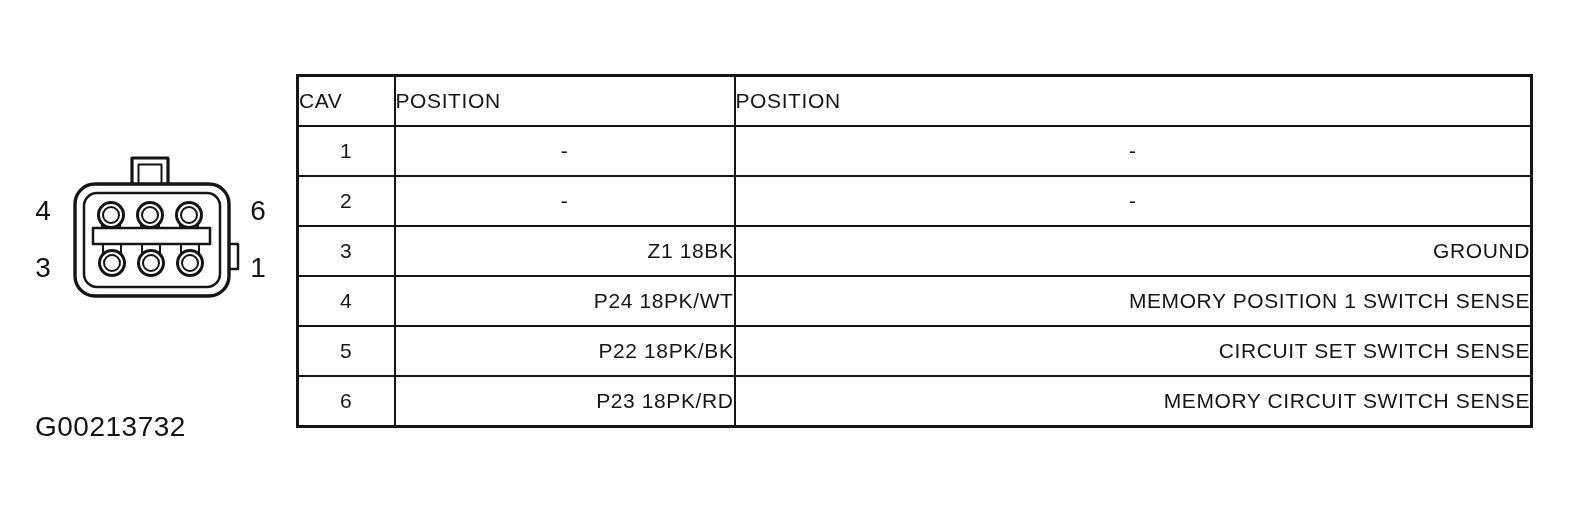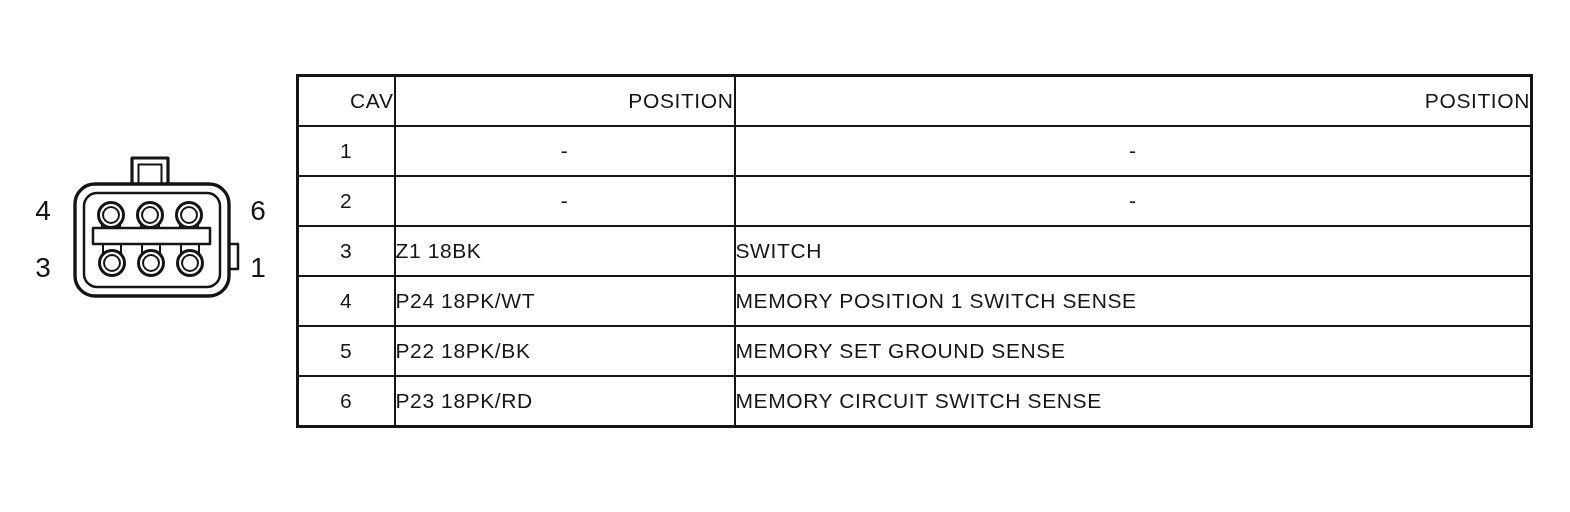--- a/index.html
+++ b/index.html
@@ -61,23 +61,23 @@
     border: 2.5px solid #151515;
     height: 48px;
     padding: 0;
     font-size: 21px;
     font-weight: 400;
     letter-spacing: 0.6px;
     color: #151515;
     overflow: hidden;
     white-space: nowrap;
   }
-  table.pinout th { text-align: right; }
+  table.pinout th { text-align: left; }
   td.cav    { text-align: center; }
-  td.val    { text-align: left; padding-left: 13px; }
+  td.val    { text-align: right; padding-left: 13px; }
   td.center { text-align: center; padding-left: 0; }
 
   
   .figure-id {
     position: absolute;
     left: 35px;
     top: 411px;
     font-size: 28px;
     letter-spacing: 0.5px;
     color: #141414;
@@ -163,34 +163,35 @@
         <td class="val center">-</td>
       </tr>
       <tr>
         <td class="cav">2</td>
         <td class="val center">-</td>
         <td class="val center">-</td>
       </tr>
       <tr>
         <td class="cav">3</td>
         <td class="val">Z1 18BK</td>
-        <td class="val">SWITCH</td>
+        <td class="val">GROUND</td>
       </tr>
       <tr>
         <td class="cav">4</td>
         <td class="val">P24 18PK/WT</td>
         <td class="val">MEMORY POSITION 1 SWITCH SENSE</td>
       </tr>
       <tr>
         <td class="cav">5</td>
         <td class="val">P22 18PK/BK</td>
-        <td class="val">MEMORY SET GROUND SENSE</td>
+        <td class="val">CIRCUIT SET SWITCH SENSE</td>
       </tr>
       <tr>
         <td class="cav">6</td>
         <td class="val">P23 18PK/RD</td>
         <td class="val">MEMORY CIRCUIT SWITCH SENSE</td>
       </tr>
     </tbody>
   </table>
 
+  <div class="figure-id">G00213732</div>
 
 </div>
 
 </body></html>

